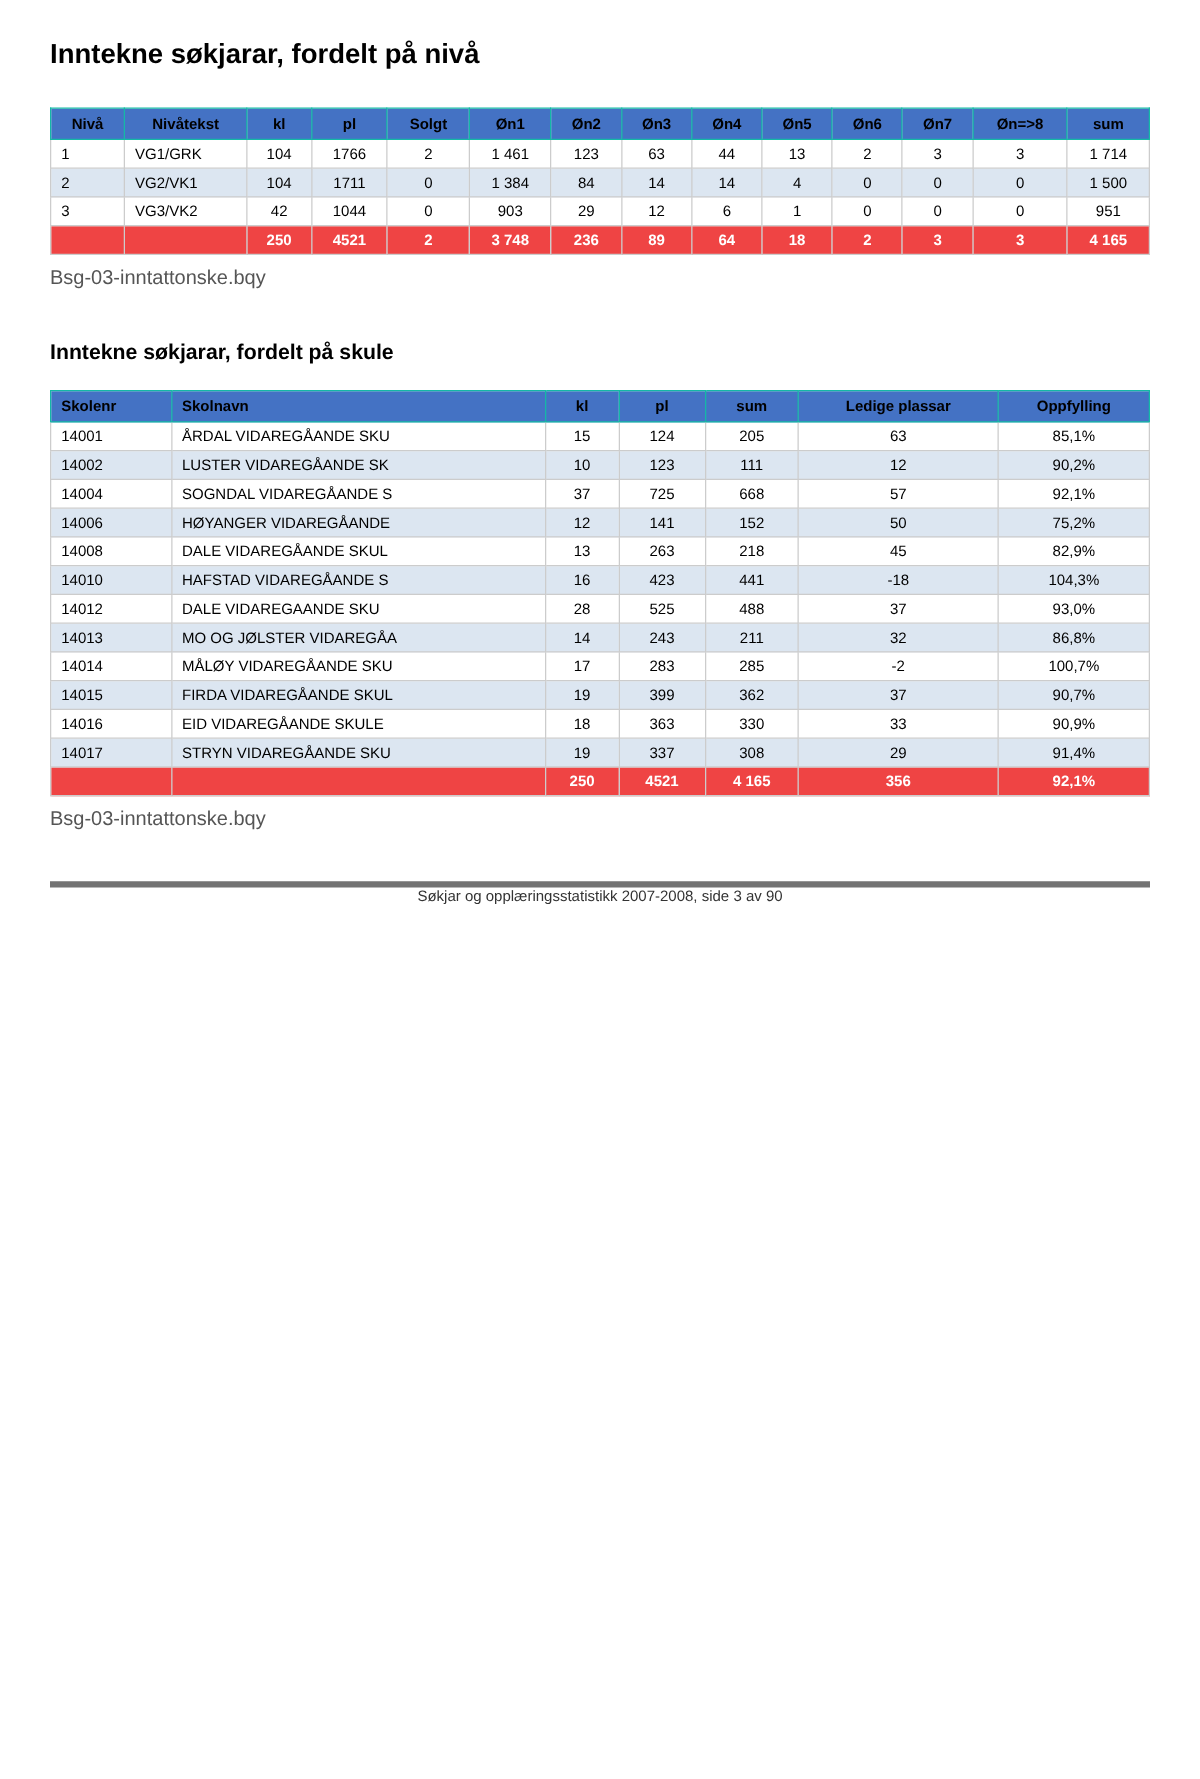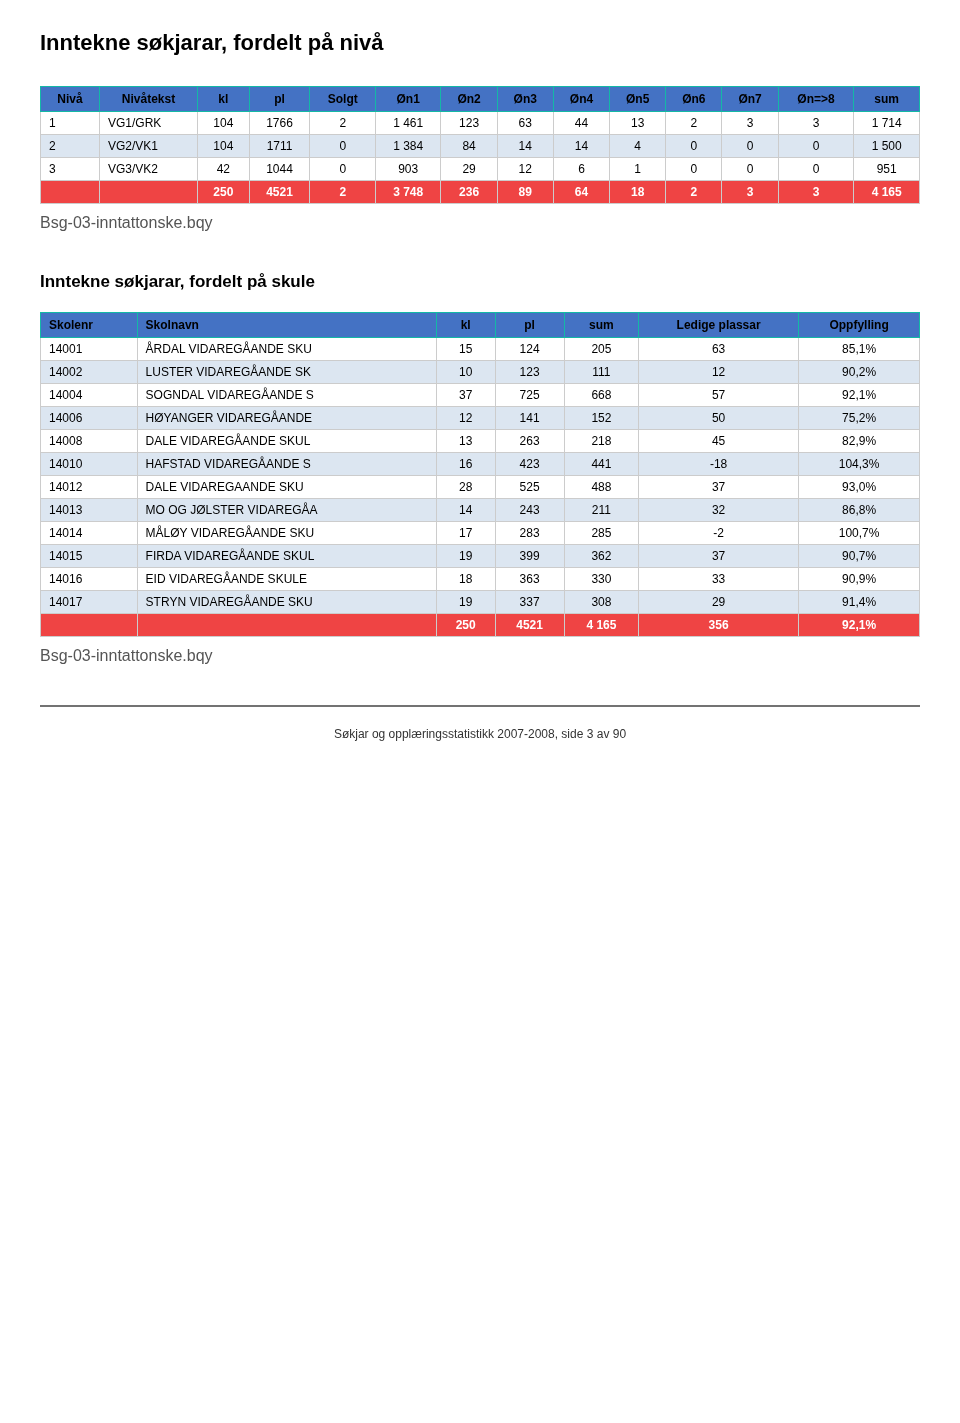--- a/index.html
+++ b/index.html
@@ -64,22 +64,22 @@
     }
     .section-gap {
       margin-top: 40px;
       margin-bottom: 20px;
     }
     .footer {
       text-align: center;
       margin-top: 40px;
       font-size: 12px;
       color: #333;
-      border-top: 2px solid #737373;
-      padding-top: 20px;
+      border-top: 5px solid #737373;
+      padding-top: 0;
     }
     .school-table th.left-align {
       text-align: left;
     }
   </style>
 </head>
 <body>
 
 <h1>Inntekne søkjarar, fordelt på nivå</h1>
 

